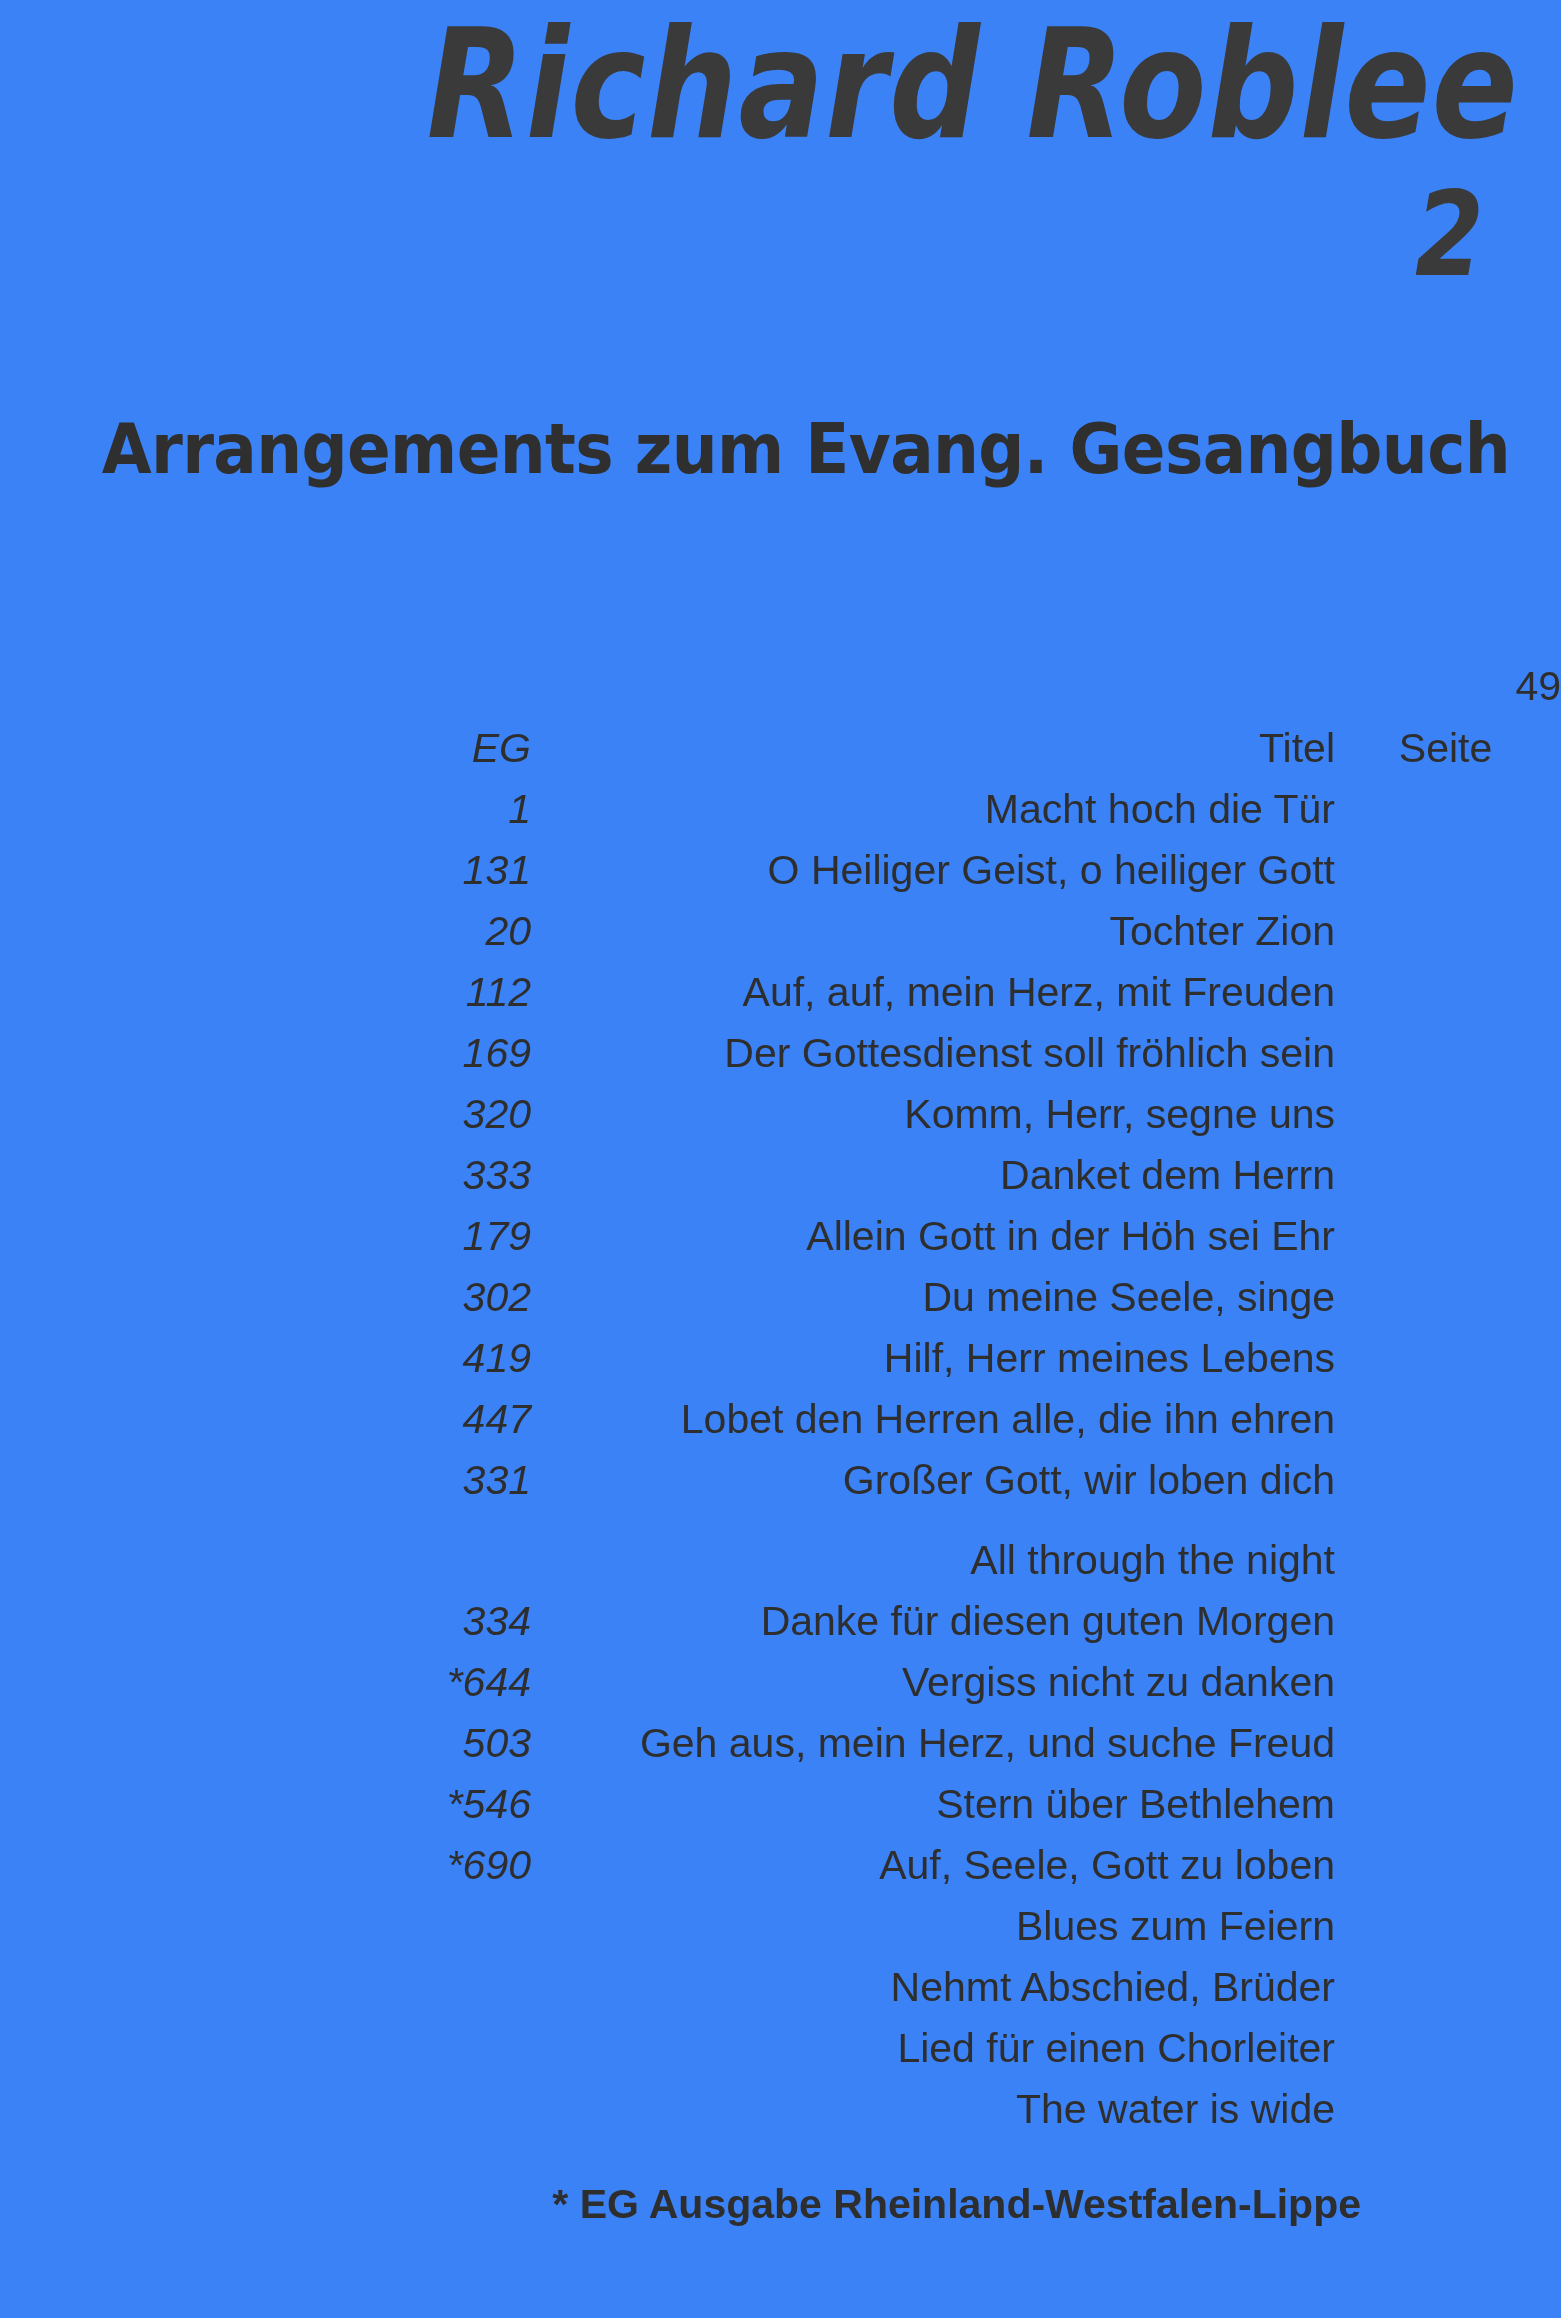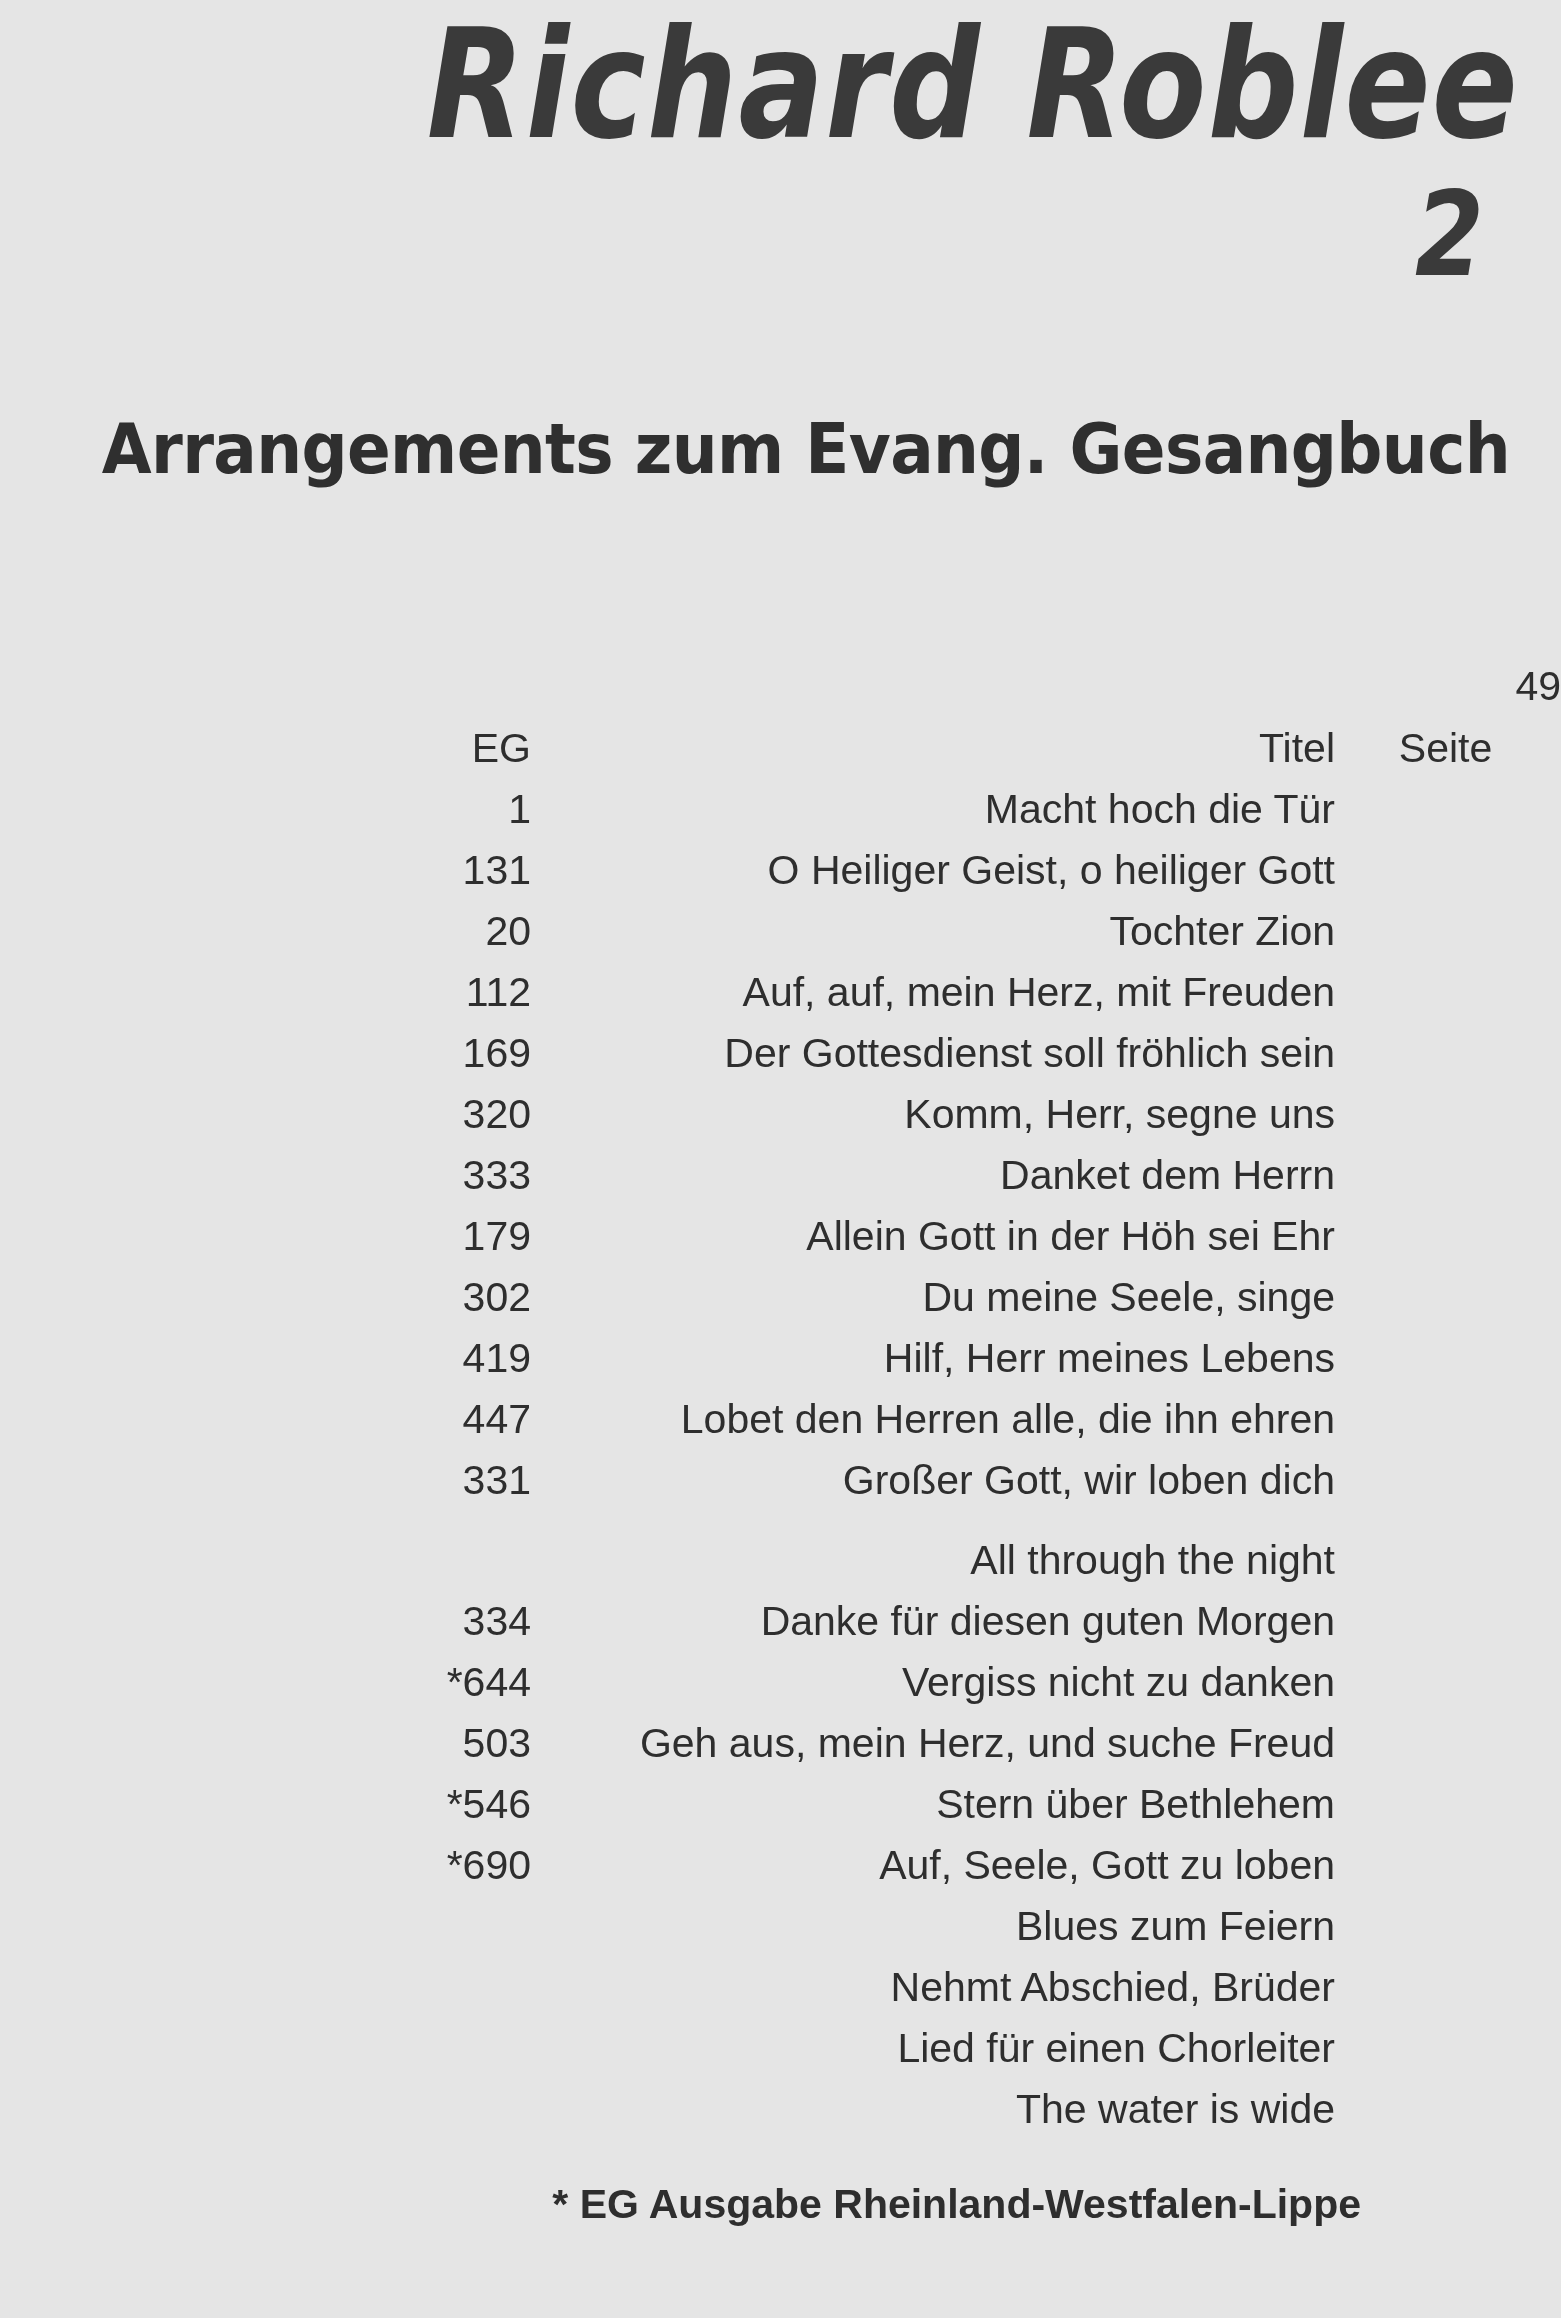--- a/index.html
+++ b/index.html
@@ -15,21 +15,21 @@
     font-family: "Liberation Sans", sans-serif;
     color: #2e2e2e;
     -webkit-font-smoothing: antialiased;
   }
 
   .page {
     position: absolute;
     left: 0; top: 0;
     width: 1561px;
     height: 2319px;
-    background: #e5e5e5;
+    background: #3b82f6;
   }
 
   
   .masthead {
     position: absolute;
     left: 0;
     top: 10.3px;
     width: 1519px;
     text-align: right;
   }
@@ -110,20 +110,21 @@
     font-weight: 400;
     color: #2e2e2e;
     padding: 0;
     vertical-align: middle;
     white-space: nowrap;
   }
   table.toc th.h-eg,
   table.toc td.eg {
     text-align: right;
     padding-right: 0;
+    font-style: italic;
   }
   table.toc th.h-title,
   table.toc td.title {
     text-align: right;
     padding-right: 0;
   }
   table.toc th.h-page,
   table.toc td.page {
     text-align: right;
     padding-right: 3.7px;

